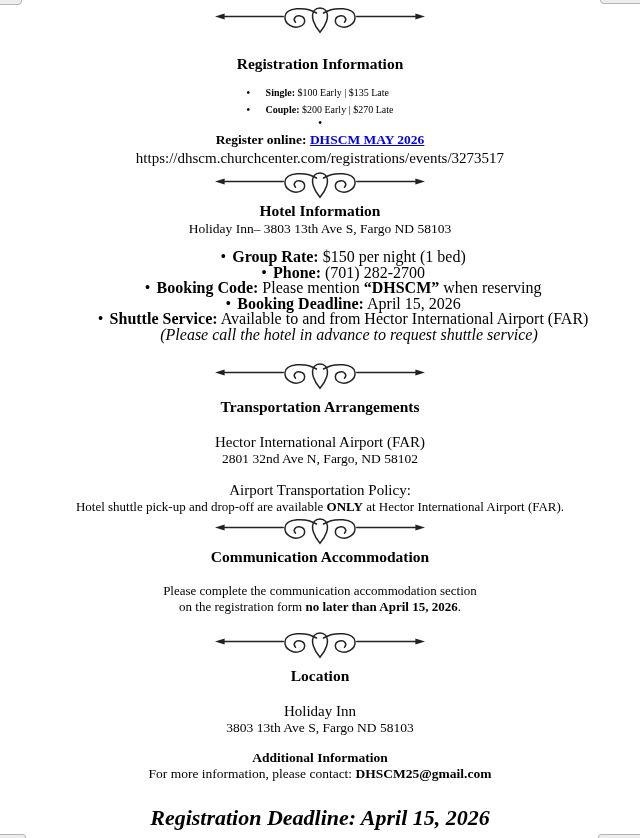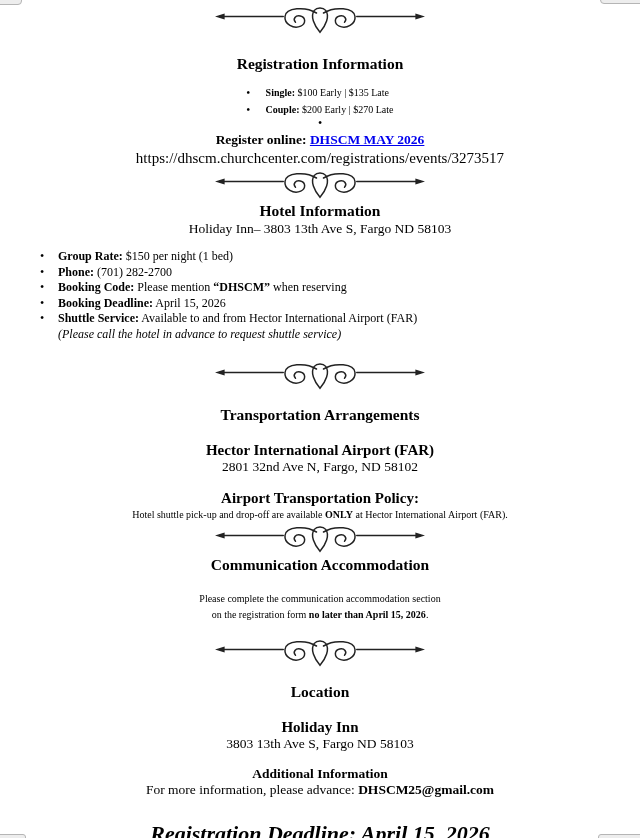--- a/index.html
+++ b/index.html
@@ -14,39 +14,39 @@
     text-align:center;
   }
   
   .edge{position:absolute;background:#ededed;border:1px solid #b5b5b5;}
   .edge.tl{left:-6px;top:-3px;width:26px;height:6px;border-radius:0 0 4px 0;}
   .edge.tr{right:-6px;top:-4px;width:44px;height:6px;border-radius:0 0 0 4px;}
   .edge.bl{left:-6px;bottom:-3px;width:30px;height:5px;border-radius:0 3px 0 0;}
   .edge.br{right:-6px;bottom:-3px;width:46px;height:5px;border-radius:3px 0 0 0;}
 
   .flourish{display:block;margin:0 auto;width:238px;height:28px;}
-  .mt2{margin-top:2px}.mt3{margin-top:15px}.mt4{margin-top:4px}
+  .mt2{margin-top:2px}.mt3{margin-top:7px}.mt4{margin-top:4px}
   .mt6{margin-top:6px}.mt10{margin-top:10px}.mt12{margin-top:12px}
   .mt14{margin-top:14px}.mt16{margin-top:16px}
   .mt20{margin-top:20px}.mt22{margin-top:22px}
 
   .section-h{font-size:15.5px;font-weight:bold;line-height:20px;}
-  .sub-h{font-size:15px;font-weight:bold;line-height:18px;}
-  .body-line{font-size:10px;line-height:16px;text-align:center;}
+  .sub-h{font-size:15px;font-weight:normal;line-height:18px;}
+  .body-line{font-size:13px;line-height:16px;text-align:center;}
   .body-line-md{font-size:13.5px;line-height:16px;}
 
   .reg-list{display:inline-block;text-align:left;font-size:10px;line-height:17px;}
   .reg-item::before{content:"\2022";display:inline-block;width:19px;font-weight:bold;}
   .lone-bullet{font-size:12px;line-height:11px;}
 
   .register-line{font-size:13.5px;line-height:18px;font-weight:bold;}
   .reg-link{color:#0000EE;text-decoration:underline;font-weight:bold;cursor:pointer;}
   .url-line{font-size:15px;line-height:18px;font-weight:normal;}
 
-  .hotel-list{text-align:left;margin-left:40px;font-size:12px;line-height:15.5px;}
+  .hotel-list{text-align:center;margin-left:40px;font-size:16px;line-height:15.5px;}
   .hotel-item::before{content:"\2022";display:inline-block;width:18px;}
   .shuttle-note{font-style:italic;margin-left:18px;}
 
   b.inline{font-weight:bold;}
   .deadline{font-size:22px;line-height:28px;font-weight:bold;font-style:italic;}
 </style>
 </head>
 <body>
 
 <div class="page">
@@ -149,17 +149,17 @@
     </g>
     <polygon points="0,12 11,8.7 11,15.3" fill="#222"></polygon>
     <polygon points="240,12 229,8.7 229,15.3" fill="#222"></polygon>
   </svg>
 
   <div class="section-h mt3">Location</div>
   <div class="sub-h mt16">Holiday Inn</div>
   <div class="body-line-md">3803 13th Ave S, Fargo ND 58103</div>
 
   <div class="body-line-md mt14" style="font-weight:bold;">Additional Information</div>
-  <div class="body-line-md"><span>For more information, please advance: </span><b class="inline">DHSCM25@gmail.com</b></div>
+  <div class="body-line-md"><span>For more information, please contact: </span><b class="inline">DHSCM25@gmail.com</b></div>
 
   <div class="deadline mt22">Registration Deadline: April 15, 2026</div>
 
 </div>
 
 </body></html>

